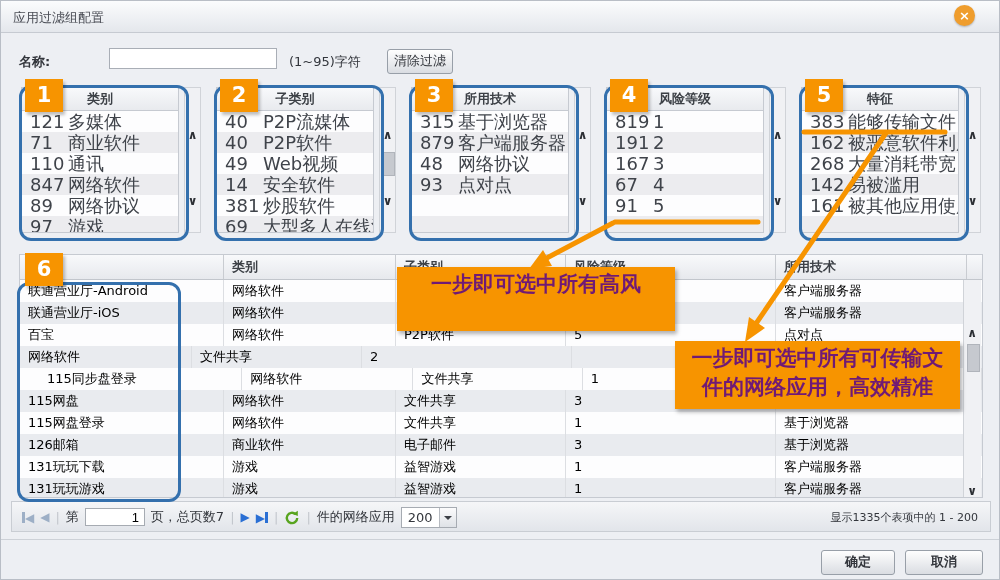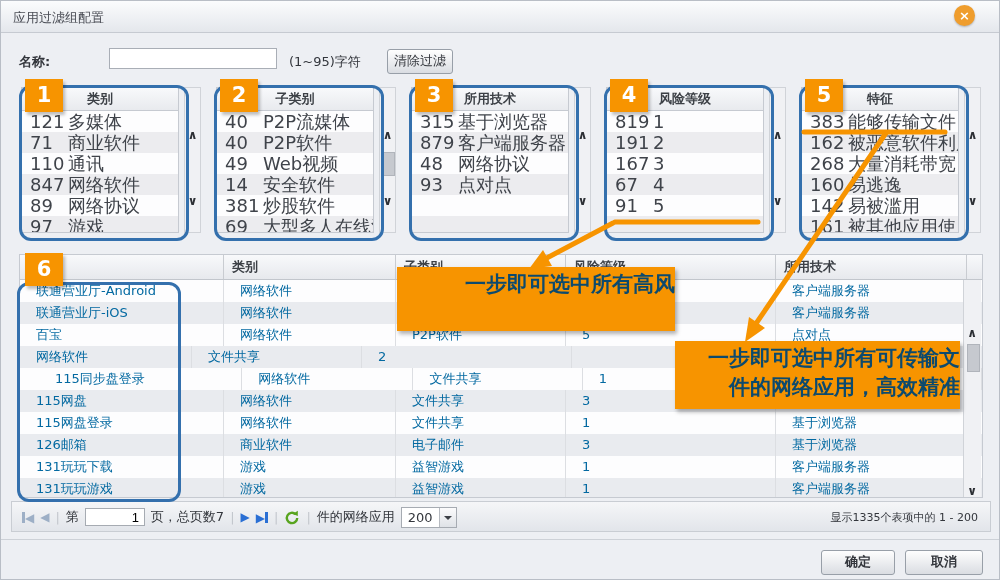--- a/index.html
+++ b/index.html
@@ -25,29 +25,29 @@
   .prow .num{width:38px;padding-left:8px;}
   .prow .nm{flex:1;white-space:nowrap;overflow:hidden;}
   .vscroll{position:absolute;top:86px;width:17px;height:146px;background:#f0f1f4;border:1px solid #d0d3d8;box-sizing:border-box;}
   .vscroll .up,.vscroll .dn{position:absolute;left:0;width:15px;text-align:center;font-size:12px;font-weight:bold;color:#2c2f34;cursor:pointer;}
   .vscroll .up{top:40px;}
   .vscroll .dn{top:106px;}
   .vscroll .thumb{position:absolute;left:2px;top:64px;width:11px;height:22px;background:#c6c9cf;border:1px solid #b0b4bb;}
   
   .badge{position:absolute;width:38px;height:33px;background:#f79400;color:#fff;font-size:21px;font-weight:bold;text-align:center;line-height:33px;box-shadow:2px 3px 3px rgba(0,0,0,.25);z-index:6;}
   .hl{position:absolute;border:3px solid #3470ad;border-radius:12px;z-index:5;pointer-events:none;}
-  .callout{position:absolute;background:#f79400;color:#0c4a6e;font-weight:bold;font-size:21px;line-height:29px;text-align:right;z-index:7;box-shadow:2px 3px 4px rgba(0,0,0,.3);padding-top:3px;box-sizing:border-box;}
+  .callout{position:absolute;background:#f79400;color:#701a75;font-weight:bold;font-size:21px;line-height:29px;text-align:center;z-index:7;box-shadow:2px 3px 4px rgba(0,0,0,.3);padding-top:3px;box-sizing:border-box;}
   #arrows{position:absolute;left:0;top:0;z-index:8;pointer-events:none;}
   
   .tablewrap{position:absolute;left:18px;top:253px;width:964px;height:244px;background:#fdfdfe;border:1px solid #c6cad1;box-sizing:border-box;overflow:hidden;}
   .thead{display:flex;height:24px;background:linear-gradient(#f8f9fb,#e7e9ed);border-bottom:1px solid #c2c6cc;}
   .th{box-sizing:border-box;border-right:1px solid #c9ccd1;font-size:13px;font-weight:bold;color:#3c4046;line-height:23px;padding-left:8px;}
   .tr{display:flex;height:22px;cursor:pointer;}
   .tr.even{background:#e9ebef;}
-  .td{box-sizing:border-box;border-right:1px solid #dcdee2;font-size:13px;color:#0369a1;line-height:22px;padding-left:16px;white-space:nowrap;overflow:hidden;}
+  .td{box-sizing:border-box;border-right:1px solid #dcdee2;font-size:13px;color:#000000;line-height:22px;padding-left:8px;white-space:nowrap;overflow:hidden;}
   .tscroll{position:absolute;right:1px;top:25px;width:17px;height:217px;background:#f0f1f4;border-left:1px solid #d0d3d8;}
   .tscroll .up,.tscroll .dn{position:absolute;left:0;width:16px;text-align:center;font-size:12px;font-weight:bold;color:#2c2f34;cursor:pointer;}
   .tscroll .up{top:46px;}
   .tscroll .dn{top:204px;}
   .tscroll .thumb{position:absolute;left:3px;top:64px;width:11px;height:26px;background:#c6c9cf;border:1px solid #b0b4bb;}
   
   .pagebar{position:absolute;left:10px;top:500px;width:980px;height:31px;background:linear-gradient(#f5f6f8,#e2e5ea);border:1px solid #c9cdd3;box-sizing:border-box;}
   .pagebar *{vertical-align:middle;}
   .pgrow{position:absolute;left:10px;top:5px;height:20px;display:flex;align-items:center;gap:6px;font-size:13px;color:#33363c;}
   .navico{font-size:12px;cursor:pointer;line-height:18px;}
@@ -222,24 +222,20 @@
             <span class="num">383</span>
             <span class="nm">能够传输文件</span>
           </div>
           <div class="prow">
             <span class="num">162</span>
             <span class="nm">被恶意软件利用</span>
           </div>
           <div class="prow">
             <span class="num">268</span>
             <span class="nm">大量消耗带宽</span>
-          </div>
-          <div class="prow">
-            <span class="num">160</span>
-            <span class="nm">易逃逸</span>
           </div>
           <div class="prow">
             <span class="num">142</span>
             <span class="nm">易被滥用</span>
           </div>
           <div class="prow">
             <span class="num">161</span>
             <span class="nm">被其他应用使用</span>
           </div>
         </div>

